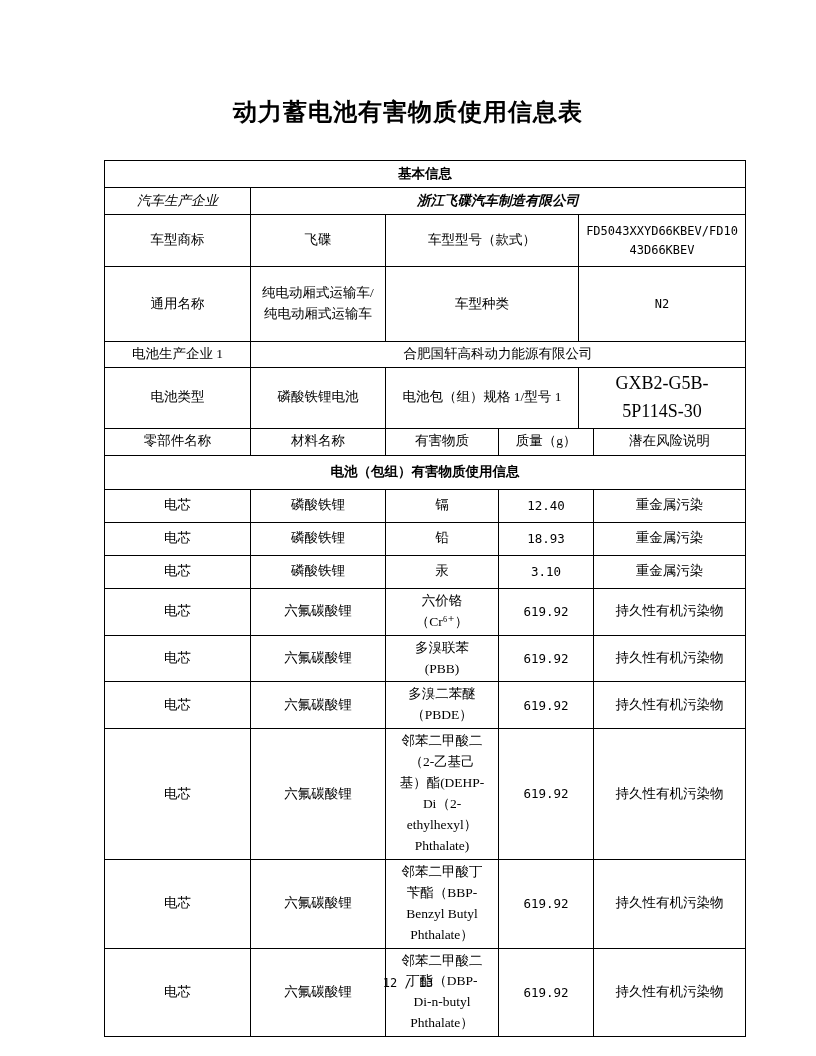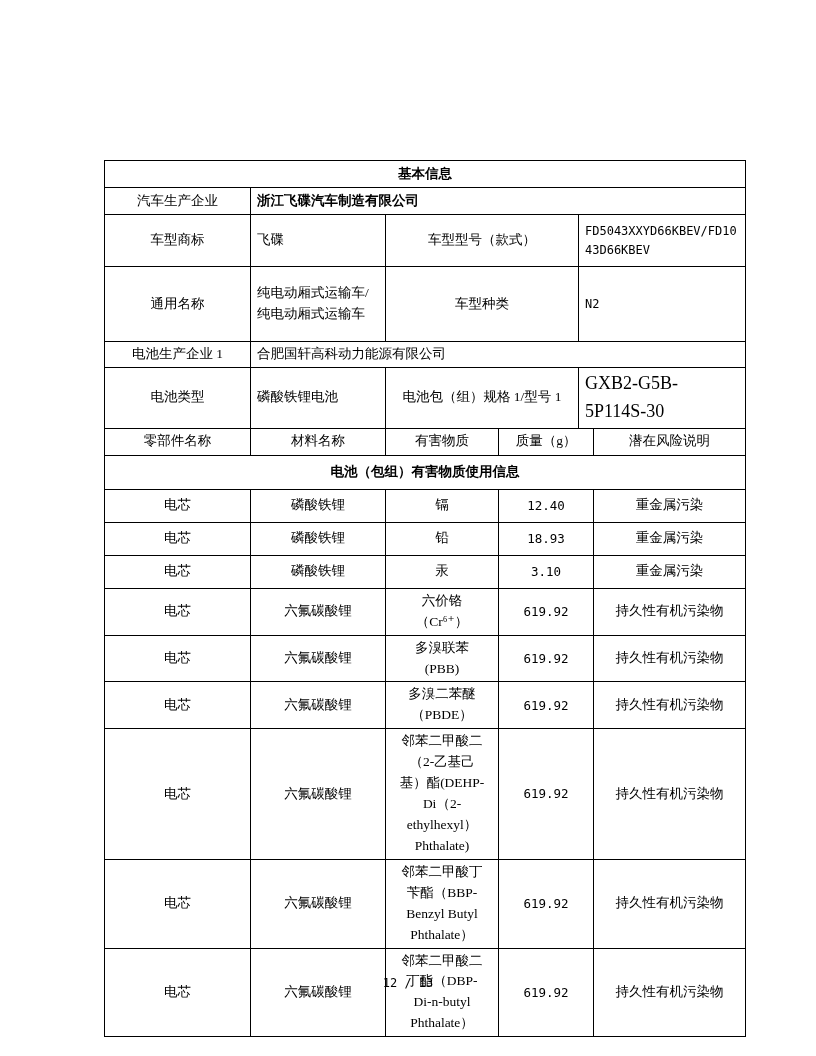--- a/index.html
+++ b/index.html
@@ -14,27 +14,27 @@
     font-size:24px; font-weight:bold; letter-spacing:1px;
   }
   .tables { position:absolute; left:104px; top:160px; width:641px; }
   table { border-collapse:collapse; table-layout:fixed; width:641px; }
   table.hazard { margin-top:-1px; }
   td, th {
     border:1px solid #000; font-size:13.5px; font-weight:normal;
     text-align:center; vertical-align:middle; padding:2px 6px;
     line-height:1.55; overflow:hidden;
   }
-  .left { text-align:left; }
+  .left { text-align:center; }
   .bold { font-weight:bold; }
   .mono { font-family:"DejaVu Sans Mono","Liberation Mono",monospace; font-size:12px; word-break:break-all; }
   .serifval { font-family:"Liberation Serif","DejaVu Serif",serif; font-size:18px; }
   
   .basic tr:nth-child(1) { height:27px; }
-  .basic tr:nth-child(2) { height:27px; }
+  .basic tr:nth-child(2) { height:27px;font-style:italic; }
   .basic tr:nth-child(3) { height:52px; }
   .basic tr:nth-child(4) { height:75px; }
   .basic tr:nth-child(5) { height:26px;margin-left:18px; }
   .basic tr:nth-child(6) { height:48px; }
   
   .hazard thead tr:nth-child(1) { height:27px; }
   .hazard thead tr:nth-child(2) { height:34px; }
   .hazard tbody tr:nth-child(1),
   .hazard tbody tr:nth-child(2),
   .hazard tbody tr:nth-child(3) { height:33px; }
@@ -49,20 +49,21 @@
   .page-footer {
     position:absolute; top:976px; left:0; width:100%; text-align:center;
     font-family:"DejaVu Sans Mono","Liberation Mono",monospace; font-size:12px;
   }
 </style>
 </head>
 <body>
 
 <div class="page">
 
+  <div class="doc-title">动力蓄电池有害物质使用信息表</div>
 
   <div class="tables">
 
     <table class="basic">
       <colgroup>
           <col style="width:146px">
           <col style="width:135px">
           <col style="width:193px">
           <col style="width:167px">
         </colgroup>

